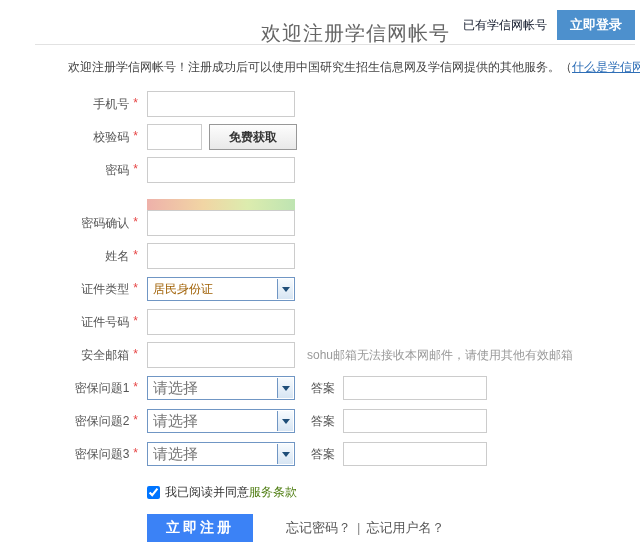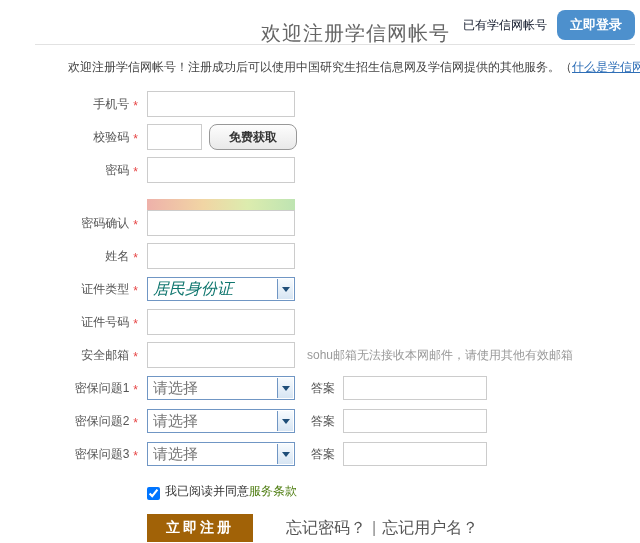--- a/index.html
+++ b/index.html
@@ -16,91 +16,91 @@
     font-size:20px; color:#666; font-weight:400; letter-spacing:1px;
     white-space:nowrap;
   }
   .header-right {
     position:absolute; right:5px; top:10px;
     display:flex; align-items:center;
   }
   .existing-account { font-size:12px; color:#0f172a; margin-right:10px; }
   .login-btn {
     background:#4d90cd; color:#fff; border:none; cursor:pointer;
-    font-size:13px; font-weight:bold; padding:6px 13px; border-radius:8px;
+    font-size:13px; font-weight:bold; padding:6px 13px; border-radius:0;
     font-family:inherit;
   }
   .divider { height:0; border-top:1px solid #e2e2e2; margin:0 5px 0 35px; }
 
   
   .intro { margin:14px 0 0 68px; font-size:12px; color:#444; white-space:nowrap; }
   .intro a { color:#2f6fb7; text-decoration:underline; cursor:pointer; }
 
   
   .form { margin-top:15px; }
   .row { display:flex; align-items:center; height:26px; margin-bottom:7px; }
   .row.tight { margin-bottom:16px; }
   .label-cell {
-    width:147px; display:flex; justify-content:flex-end; align-items:flex-end;
+    width:147px; display:flex; justify-content:flex-end; align-items:flex-start;
     padding-right:9px; color:#555; font-size:12px; white-space:nowrap;
   }
   .req { color:#e64545; margin-left:4px; font-size:12px; }
   .txt-input {
     width:148px; height:26px; border:1px solid #ccc; background:#fff;
     font-family:inherit; font-size:12px; padding:0 5px; outline:none;
   }
   .txt-input.small { width:55px; }
   .get-code-btn {
     margin-left:7px; width:88px; height:26px; cursor:pointer;
-    border:1px solid #989898; border-radius:8px;
+    border:1px solid #989898; border-radius:0;
     background:linear-gradient(#fdfdfd,#e9e9e9);
     font-family:inherit; font-size:12px; font-weight:bold; color:#333;
   }
   .strength-bar {
     margin-left:147px; width:148px; height:11px;
     background:linear-gradient(to right,#eeb1aa,#f1d5a4 38%,#dcecae 68%,#bee4b2);
   }
   
   .combo {
     width:148px; height:24px; border:1px solid #7096c4; background:#fff;
     position:relative; cursor:pointer;
   }
   .combo .combo-text {
     line-height:22px; padding-left:5px; color:#777; font-size:15px;
     white-space:nowrap; overflow:hidden;
   }
-  .combo .combo-text.dark { color:#0f766e; font-size:16px;font-style:italic; }
+  .combo .combo-text.dark { color:#a16207; font-size:12px; }
   .combo .combo-arrow {
     position:absolute; top:1px; right:1px; bottom:1px; width:16px;
     background:linear-gradient(#f7fbfe,#d7e5f3);
     border-left:1px solid #7096c4;
     display:flex; align-items:center; justify-content:center;
   }
   .tri {
     width:0; height:0; border-left:4px solid transparent;
     border-right:4px solid transparent; border-top:5px solid #1f4e79;
   }
   .email-note { margin-left:12px; color:#999; font-size:12px; white-space:nowrap; }
   .answer-label { margin-left:16px; margin-right:8px; color:#555; }
   .answer-input { width:144px; height:24px; }
 
   
   .agree-row {
-    margin:17px 0 0 147px; display:flex; align-items:flex-end; height:16px;
+    margin:17px 0 0 147px; display:flex; align-items:center; height:16px;
     color:#333;
   }
   .agree-row input { width:13px; height:13px; margin-right:5px; cursor:pointer; }
   .terms-link { color:#4d7c0f; cursor:pointer; text-decoration:none; }
   .submit-row { margin:14px 0 0 147px; display:flex; align-items:center; }
   .register-btn {
-    width:106px; height:28px; background:#a16207; color:#fff; border:none;
+    width:106px; height:28px; background:#3b82f6; color:#fff; border:none;
     font-family:inherit; font-size:14px; font-weight:bold; letter-spacing:3px;
     cursor:pointer;
   }
-  .forgot-links { margin-left:33px; color:#555; font-size:16px; }
+  .forgot-links { margin-left:33px; color:#555; font-size:13px; }
   .forgot-links span { cursor:pointer; }
   .sep { margin:0 6px; color:#888; cursor:default !important; }
 </style>
 </head>
 <body>
 
 <div class="header">
   <div class="page-title">欢迎注册学信网帐号</div>
   <div class="header-right">
     <span class="existing-account">已有学信网帐号</span>

